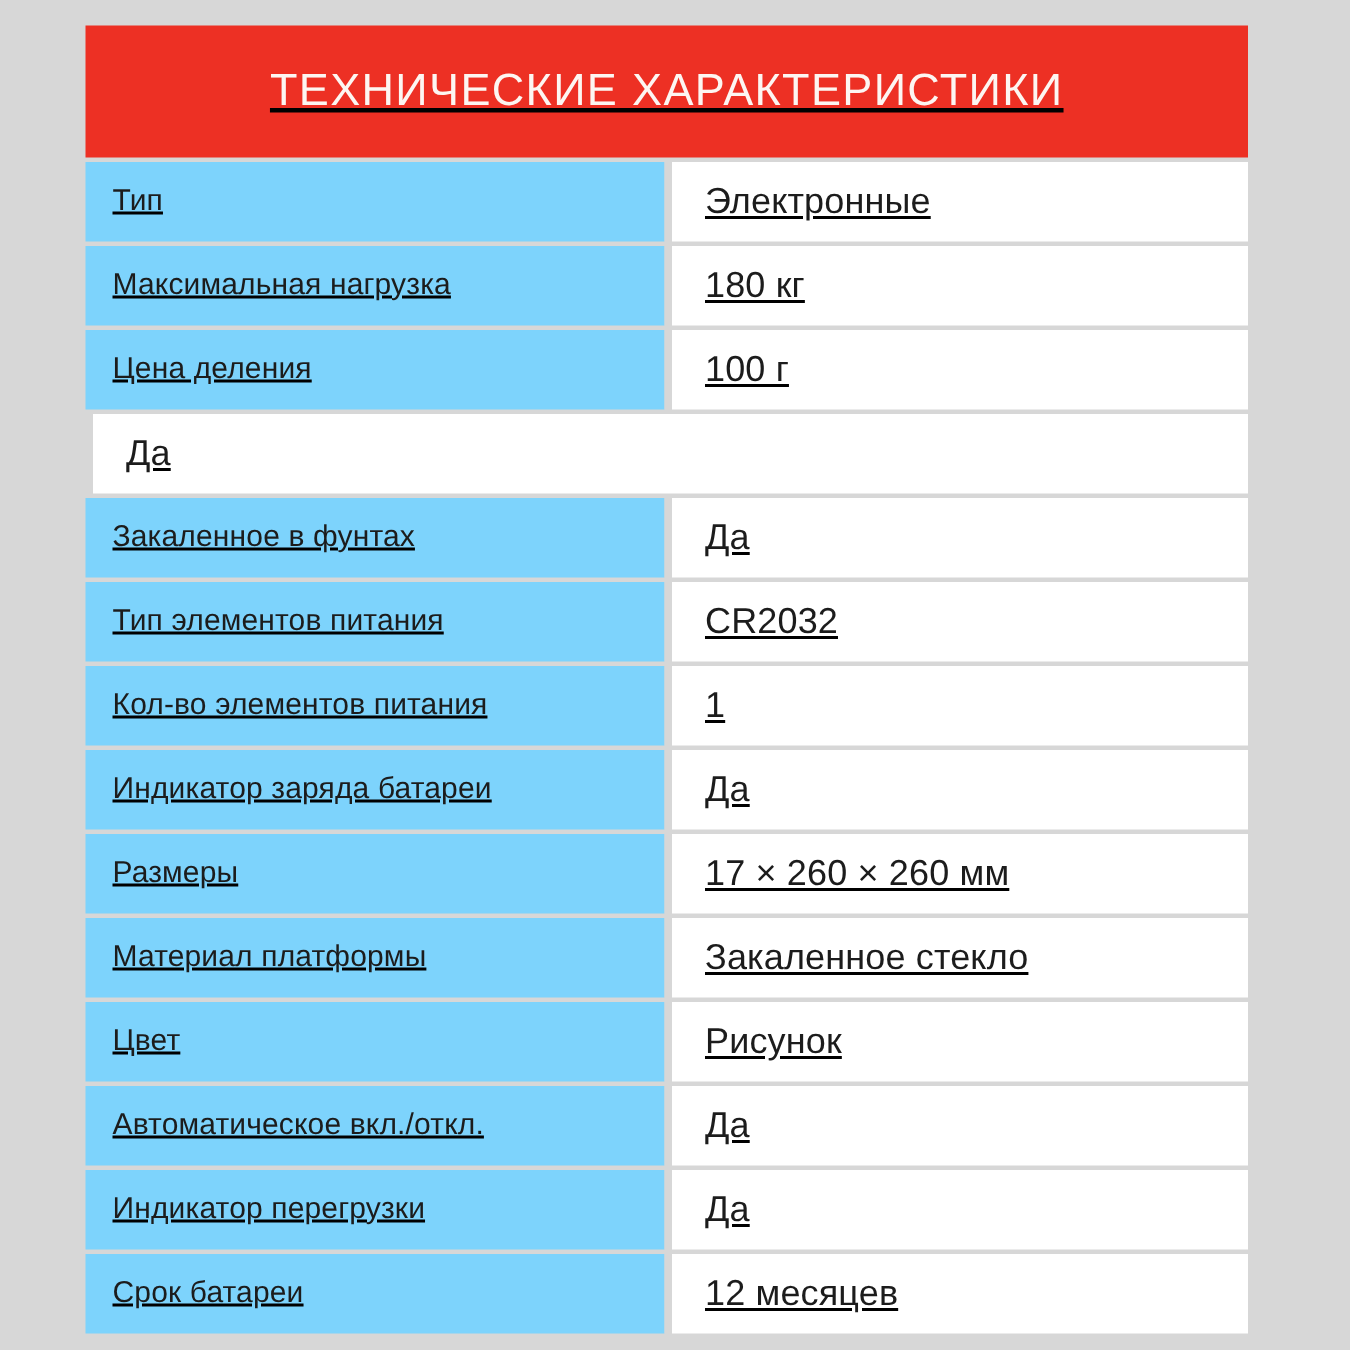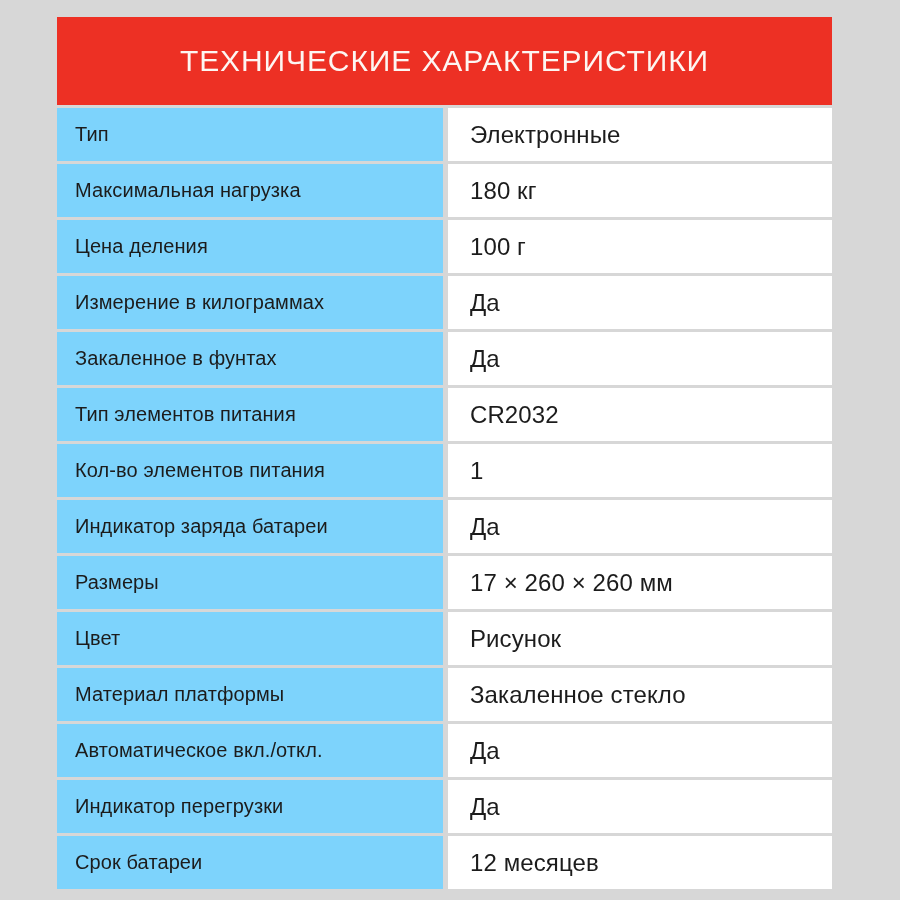--- a/index.html
+++ b/index.html
@@ -13,20 +13,21 @@
     font-family: "Liberation Sans", "DejaVu Sans", sans-serif;
     overflow: hidden;
     -webkit-font-smoothing: antialiased;
   }
 
   #spec-card {
     position: absolute;
     left: 57px;
     top: 17px;
     width: 775px;
+    text-decoration: underline;
   }
 
   .spec-header {
     height: 88px;
     background: #ed3024;
     display: flex;
     align-items: center;
     justify-content: center;
     box-sizing: border-box;
   }
@@ -118,23 +119,20 @@
       <div class="spec-row">
         <div class="spec-label">
           <span class="spec-label-text">Цена деления</span>
         </div>
         <div class="spec-gap"></div>
         <div class="spec-value">
           <span class="spec-value-text">100 г</span>
         </div>
       </div>
       <div class="spec-row">
-        <div class="spec-label">
-          <span class="spec-label-text">Измерение в килограммах</span>
-        </div>
         <div class="spec-gap"></div>
         <div class="spec-value">
           <span class="spec-value-text">Да</span>
         </div>
       </div>
       <div class="spec-row">
         <div class="spec-label">
           <span class="spec-label-text">Закаленное в фунтах</span>
         </div>
         <div class="spec-gap"></div>
@@ -173,38 +171,38 @@
         <div class="spec-label">
           <span class="spec-label-text">Размеры</span>
         </div>
         <div class="spec-gap"></div>
         <div class="spec-value">
           <span class="spec-value-text">17 × 260 × 260 мм</span>
         </div>
       </div>
       <div class="spec-row">
         <div class="spec-label">
+          <span class="spec-label-text">Материал платформы</span>
+        </div>
+        <div class="spec-gap"></div>
+        <div class="spec-value">
+          <span class="spec-value-text">Закаленное стекло</span>
+        </div>
+      </div>
+      <div class="spec-row">
+        <div class="spec-label">
           <span class="spec-label-text">Цвет</span>
         </div>
         <div class="spec-gap"></div>
         <div class="spec-value">
           <span class="spec-value-text">Рисунок</span>
         </div>
       </div>
       <div class="spec-row">
         <div class="spec-label">
-          <span class="spec-label-text">Материал платформы</span>
-        </div>
-        <div class="spec-gap"></div>
-        <div class="spec-value">
-          <span class="spec-value-text">Закаленное стекло</span>
-        </div>
-      </div>
-      <div class="spec-row">
-        <div class="spec-label">
           <span class="spec-label-text">Автоматическое вкл./откл.</span>
         </div>
         <div class="spec-gap"></div>
         <div class="spec-value">
           <span class="spec-value-text">Да</span>
         </div>
       </div>
       <div class="spec-row">
         <div class="spec-label">
           <span class="spec-label-text">Индикатор перегрузки</span>

